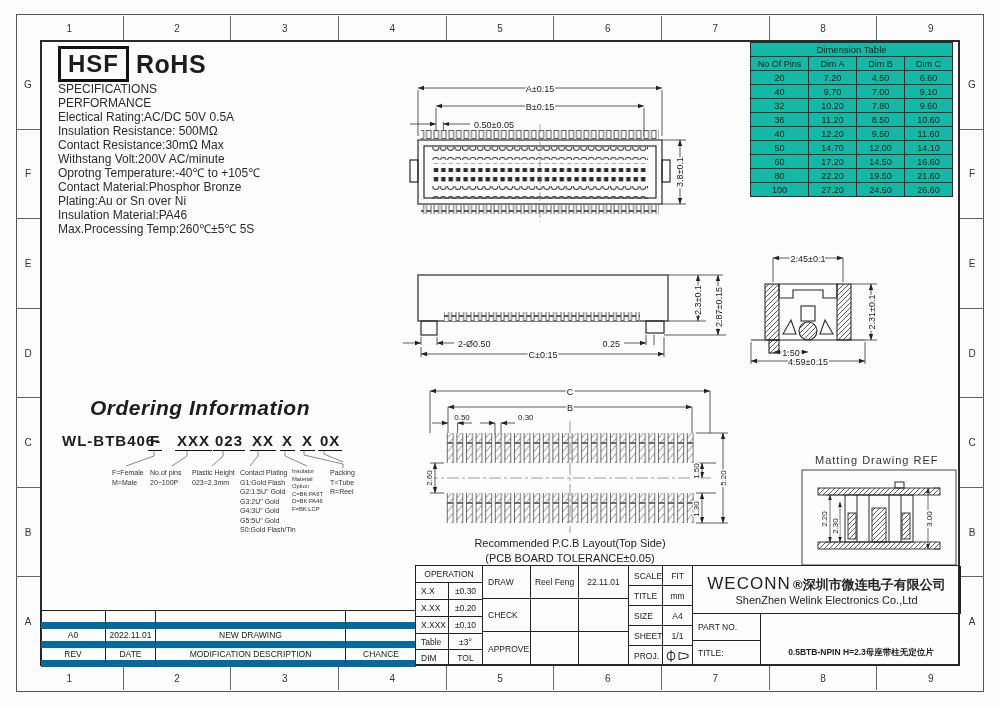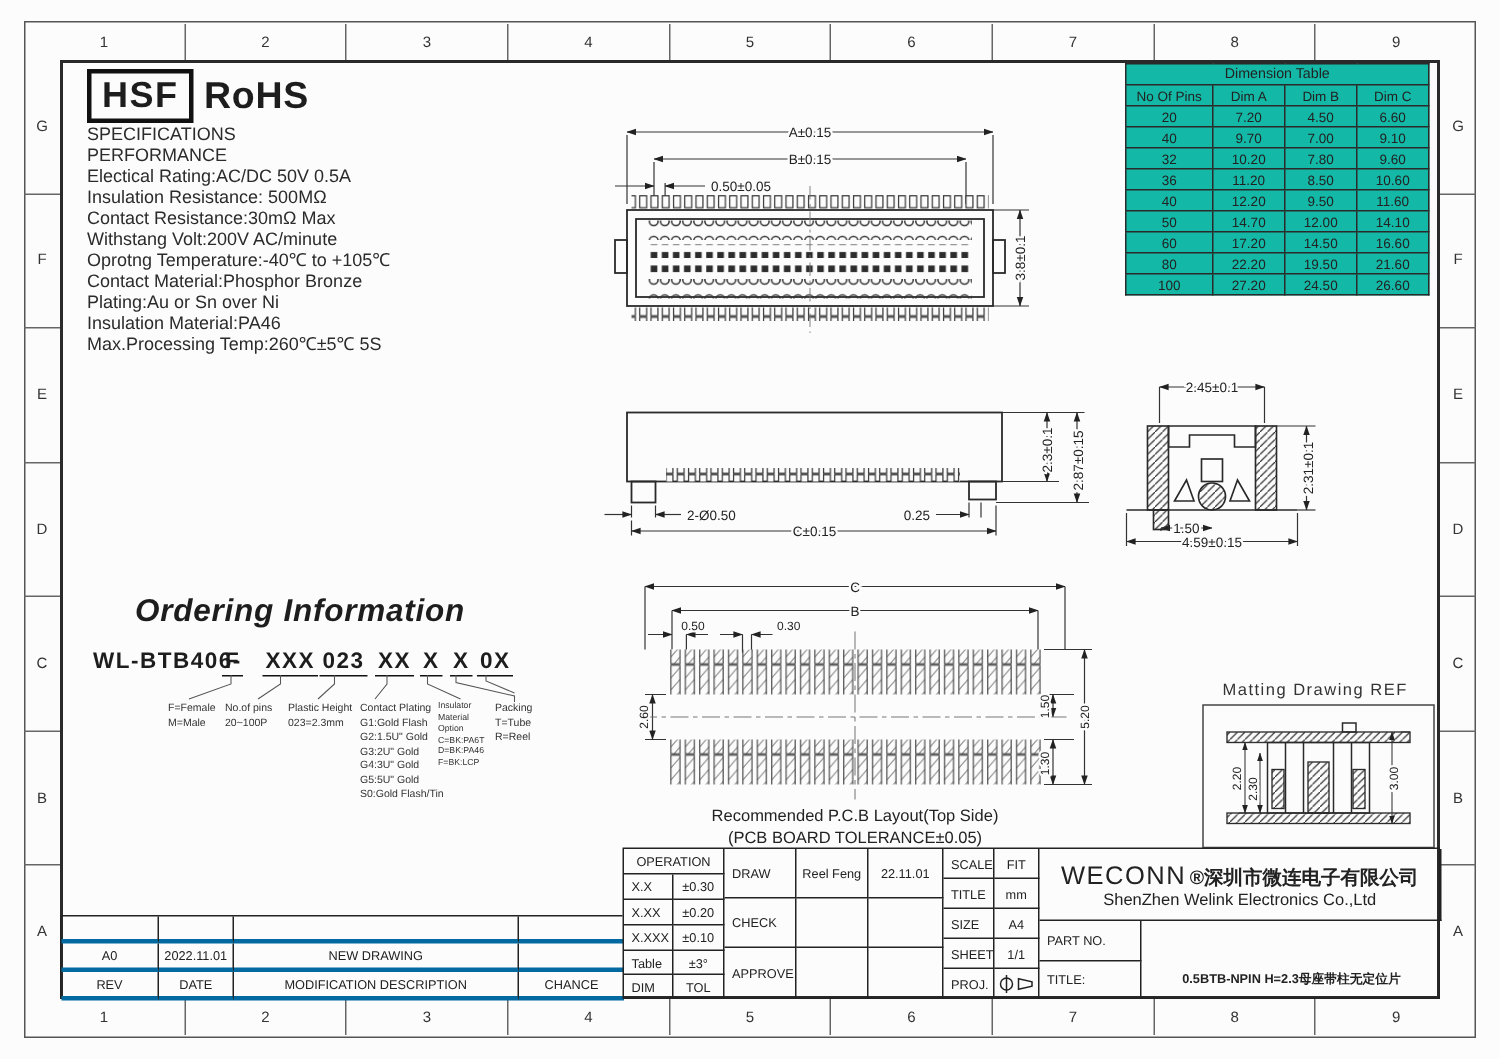--- a/index.html
+++ b/index.html
@@ -49,21 +49,21 @@
   .tb { left:415px; top:565px; width:545px; height:101px; border:1.5px solid #222; }
   .tb .c { position:absolute; border-right:1px solid #222; border-bottom:1px solid #222; font-size:8.5px; display:flex; align-items:center; justify-content:center; text-align:left; color:#222; overflow:hidden; }
   .tb .lab { justify-content:flex-start; padding-left:5px; }
   .partno { font-size:15px; font-weight:bold; letter-spacing:0.5px; }
   .weconn { font-size:17px; letter-spacing:1px; }
   .co-cn { font-size:13px; font-weight:bold; }
   .co-en { font-size:11px; }
   .title-val { font-size:10.5px; font-weight:bold; }
 
   .rev { left:40px; top:610px; width:375px; height:56px; border-left:1.5px solid #222; border-top:1px solid #222; }
-  .rev .c { position:absolute; border-right:1px solid #222; border-bottom:3px solid #0369a1; font-size:8.5px; display:flex; align-items:center; justify-content:center; color:#222; }
+  .rev .c { position:absolute; border-right:1px solid #222; border-bottom:7px solid #0369a1; font-size:8.5px; display:flex; align-items:center; justify-content:center; color:#222; }
 
   svg text { font-family:"Liberation Sans", sans-serif; }
   .dim { font-size:9px; fill:#222; paint-order:stroke; stroke:#fcfcfc; stroke-width:3px; }
   .dim8 { font-size:8px; fill:#222; paint-order:stroke; stroke:#fcfcfc; stroke-width:3px; }
   .cap { font-size:11px; fill:#222; }
 </style>
 </head>
 <body>
 
 <div class="page">

